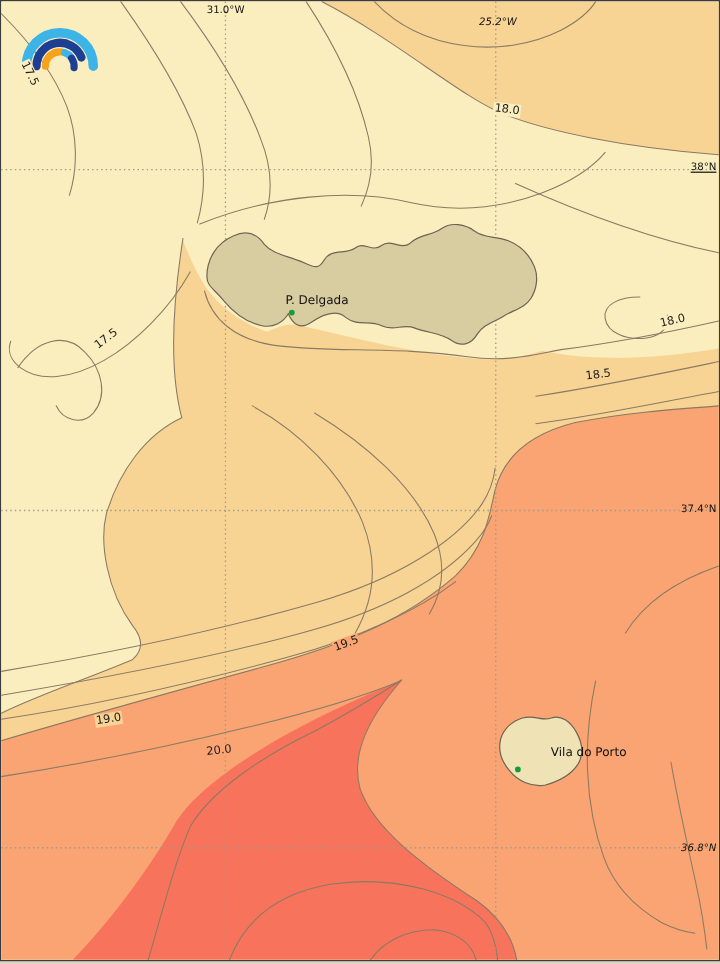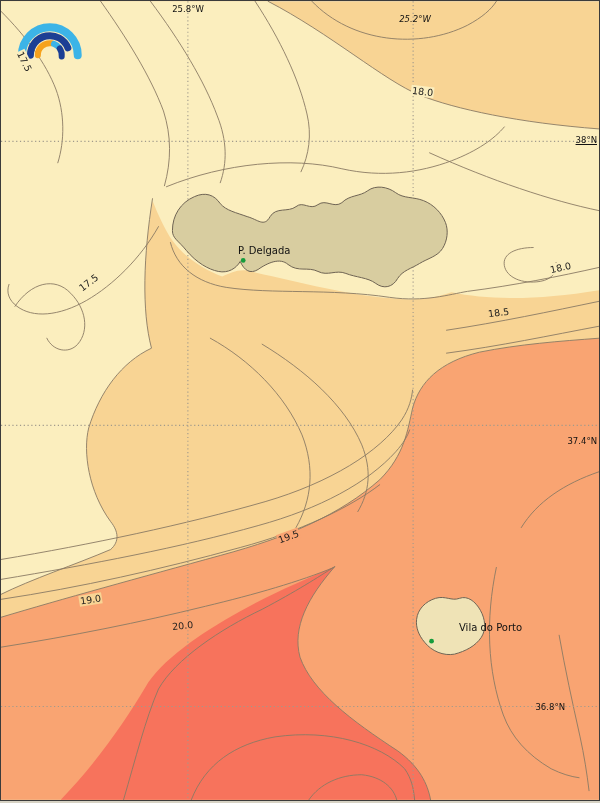--- a/index.html
+++ b/index.html
@@ -113,25 +113,25 @@
 
     <g transform="translate(8,6)">
       <path class="logo-arc" stroke="var(--logo1)" stroke-width="8" d="M 13,48 A 28,28 0 0 1 69,48"></path>
       <path class="logo-arc" stroke="var(--logo2)" stroke-width="7" d="M 21.5,48 A 19.5,19.5 0 0 1 59.1,40.7"></path>
       <path class="logo-arc" stroke="var(--logo3)" stroke-width="6" d="M 29,48 A 12,12 0 0 1 42.7,36.1"></path>
       <path class="logo-arc" stroke="var(--logo1)" stroke-width="6" d="M 45.1,36.7 A 12,12 0 0 1 50.5,40.6"></path>
       <path class="logo-arc" stroke="var(--logo2)" stroke-width="6" d="M 50.9,41.3 A 12,12 0 0 1 52.9,49.3"></path>
     </g>
   </svg>
 
-  <span class="tick center" style="left:167px;top:3px;width:40px;">25.8°W</span>
+  <span class="tick center" style="left:167px;top:3px;width:40px;">31.0°W</span>
   <span class="tick center" style="left:394px;top:13px;width:40px;font-style:italic;">25.2°W</span>
   <span class="tick right" style="left:556px;top:134px;width:40px;text-decoration:underline;">38°N</span>
-  <span class="tick right" style="left:552px;top:419px;width:44px;margin-top:16px;">37.4°N</span>
-  <span class="tick right" style="left:520px;top:701px;width:44px;">36.8°N</span>
+  <span class="tick right" style="left:552px;top:419px;width:44px;">37.4°N</span>
+  <span class="tick right" style="left:552px;top:701px;width:44px;font-style:italic;">36.8°N</span>
 
   <span class="clabel bg-pale" style="left:12px;top:55px;transform:rotate(64deg);">17.5</span>
   <span class="clabel bg-pale" style="left:76px;top:276px;transform:rotate(-37deg);">17.5</span>
   <span class="clabel bg-pale" style="left:410px;top:85px;transform:rotate(7deg);">18.0</span>
   <span class="clabel bg-pale" style="left:548px;top:261px;transform:rotate(-13deg);">18.0</span>
   <span class="clabel bg-gold" style="left:486px;top:306px;transform:rotate(-7deg);">18.5</span>
   <span class="clabel bg-orange" style="left:276px;top:530px;transform:rotate(-20deg);">19.5</span>
   <span class="clabel bg-gold" style="left:78px;top:593px;transform:rotate(-9deg);">19.0</span>
   <span class="clabel bg-orange" style="left:170px;top:619px;transform:rotate(-6deg);">20.0</span>
 

